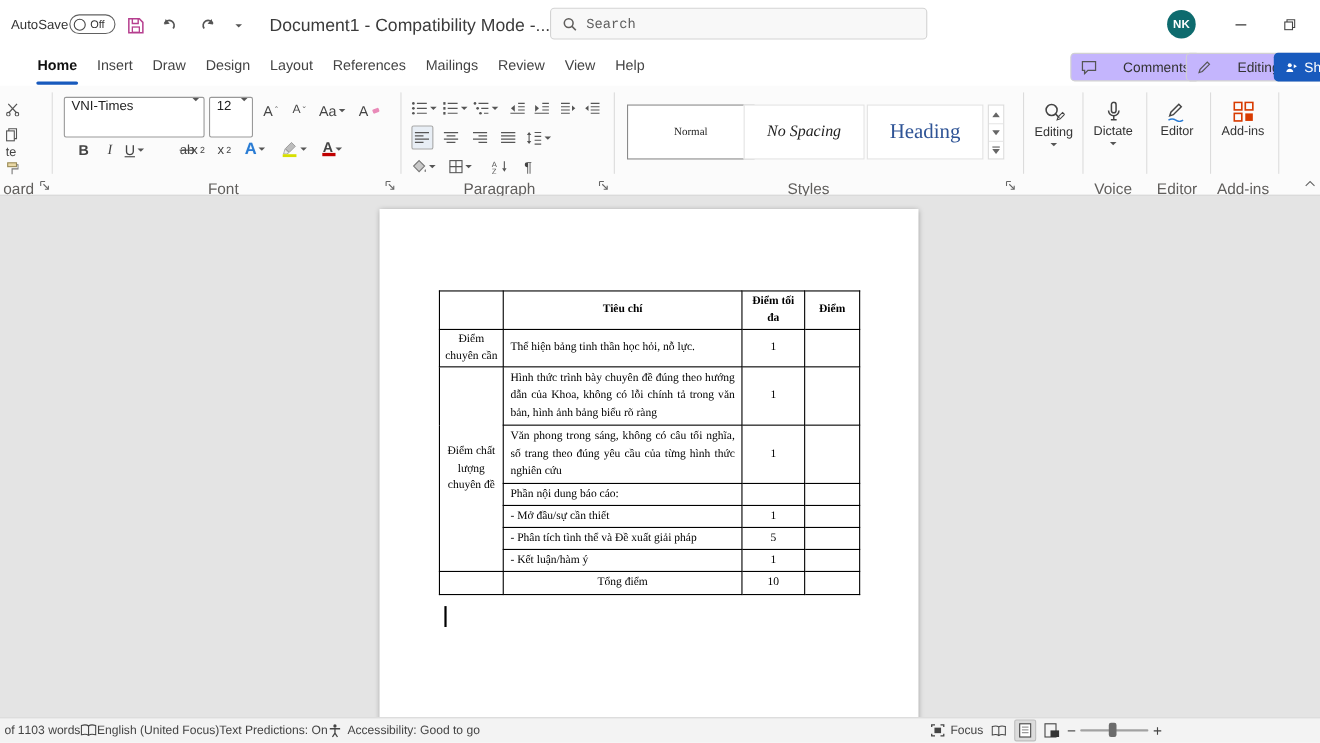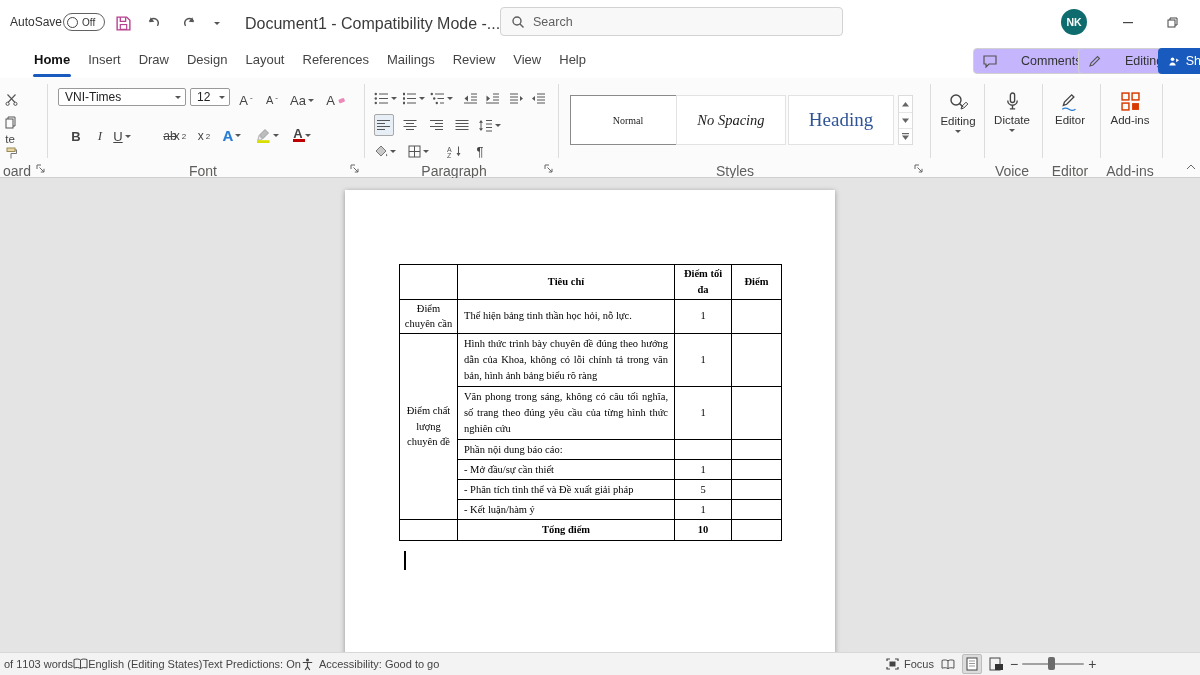--- a/index.html
+++ b/index.html
@@ -9,67 +9,67 @@
   svg{display:block}
   
   .titlebar{position:absolute;left:0;top:0;width:1200px;height:44px;background:#fff}
   .autosave-label{position:absolute;left:10px;top:15px;font-size:12px;color:#333}
   .toggle{position:absolute;left:63px;top:13px;width:42px;height:18px;border:1px solid #616161;border-radius:9px;display:flex;align-items:center;background:#fff}
   .toggle .knob{width:11px;height:11px;border-radius:50%;border:1px solid #444;background:#fff;margin-left:3px}
   .toggle .off{font-size:10px;color:#333;margin-left:4px}
   .qat-btn{position:absolute;top:12px;width:22px;height:22px;display:flex;align-items:center;justify-content:center;font-size:16px;color:#555}
   .doc-title{position:absolute;left:245px;top:15px;font-size:16px;color:#3b3b3b;white-space:nowrap}
   .search-box{position:absolute;left:500px;top:7px;width:343px;height:29px;background:#f8f8f8;border:1px solid #d3d3d3;border-radius:4px;display:flex;align-items:center;padding:0 10px;gap:8px}
-  .search-input{border:none;outline:none;background:transparent;font-size:12.5px;color:#0f172a;flex:1;font-family:Liberation Sans, sans-serif}
+  .search-input{border:none;outline:none;background:transparent;font-size:12.5px;color:#0f172a;flex:1;font-family:Liberation Mono, monospace}
   .search-input::placeholder{color:#5f5f5f}
   .avatar{position:absolute;left:1061px;top:9px;width:26px;height:26px;border-radius:50%;background:var(--avatar,#0E6B6E);color:#fff;font-size:10.5px;font-weight:bold;display:flex;align-items:center;justify-content:center}
   .win-btn{position:absolute;top:0;width:40px;height:44px;display:flex;align-items:center;justify-content:center}
   
   .tabrow{position:absolute;left:0;top:44px;width:1200px;height:34px;background:#fff}
   .tabs{position:absolute;left:25px;top:0;display:flex;height:34px}
   .tab{padding:0 9px;font-size:13px;line-height:32px;color:#444;position:relative;cursor:default;white-space:nowrap}
   .tab.active{font-weight:700;color:#111}
   .tab.active::after{content:"";position:absolute;left:8px;right:8px;bottom:1px;height:3px;border-radius:2px;background:var(--accent,#185abd)}
   .pill-btn{position:absolute;top:4px;height:26px;border:1px solid #d1d1d1;border-radius:4px;background:#c4b5fd;display:flex;align-items:center;gap:24px;padding:0 9px;font-size:12.5px;color:#333}
   .share-btn{position:absolute;left:1158px;top:4px;height:26px;border-radius:4px;background:var(--accent,#185abd);color:#fff;display:flex;align-items:center;gap:6px;padding:0 10px;font-size:12.5px;width:60px}
   
   .ribbon{position:absolute;left:0;top:78px;width:1200px;height:100px;background:#fbfbfb;border-bottom:1px solid #cfcfcf;box-shadow:0 1px 2px rgba(0,0,0,.06)}
   .gdiv{position:absolute;top:6px;height:74px;width:1px;background:#dcdcdc}
   .glabel{position:absolute;top:85px;font-size:14px;color:#605e5c;text-align:center}
   .launcher{position:absolute;top:86px}
   .rbtn{position:absolute;height:22px;min-width:20px;display:flex;align-items:center;justify-content:center;gap:2px;color:#444;font-size:13px;border-radius:2px}
   .rbtn.sel{border:1px solid #a8a8a8;background:#e8eef5}
   .dda{display:inline-block;width:0;height:0;border-left:3px solid transparent;border-right:3px solid transparent;border-top:3.5px solid #555}
-  .combo{position:absolute;height:18px;border:1px solid #999;background:#fff;border-radius:2px;display:flex;align-items:center;font-size:12px;color:#222;padding:0 4px 0 6px;justify-content:space-between}
+  .combo{position:absolute;height:37px;border:1px solid #999;background:#fff;border-radius:2px;display:flex;align-items:flex-start;font-size:12px;color:#222;padding:0 4px 0 6px;justify-content:space-between}
   .bigbtn{position:absolute;top:6px;width:52px;height:74px;display:flex;flex-direction:column;align-items:center;justify-content:flex-start;gap:3px;padding-top:8px;font-size:11.5px;color:#333}
   .u-glyph{text-decoration:underline}
   .st-glyph{text-decoration:line-through;font-size:12px}
   .colorbar{position:absolute;left:3px;bottom:2px;width:13px;height:3.5px}
   .style-card{position:absolute;top:17px;height:50px;background:#fff;border:1px solid #e3e3e3;display:flex;align-items:center;justify-content:center;font-family:"Liberation Serif",serif;color:#222}
   .style-card.selected{border:1px solid #8a8a8a;box-shadow:inset 0 0 0 1px #fff}
   
   .docarea{position:absolute;left:0;top:178px;width:1200px;height:474px;background:#e4e4e4;overflow:hidden}
   .page{position:absolute;left:345px;top:12px;width:490px;height:620px;background:#fff;box-shadow:0 1px 5px rgba(0,0,0,.35)}
   table.eval{border-collapse:collapse;position:absolute;left:54px;top:74px;width:382px;font-family:"Liberation Serif",serif;font-size:10.5px;color:#000;table-layout:fixed}
   table.eval td{border:1px solid #000;padding:1px 4px;vertical-align:middle;line-height:1.5;overflow:hidden}
   .c-crit{text-align:left;padding-left:6px !important;padding-right:6px !important}
   .c-crit.just{text-align:justify}
   .c-lab,.c-max,.hdr{text-align:center}
   .hdr{font-weight:bold}
   .r-hdr td{height:31px}
   .r-s1 td{height:34px}
   .r-big td{height:53px}
   .r-sm td{height:20px}
-  .r-total td{height:21px;font-weight:bold}
+  .r-total td{height:21px;font-weight:normal}
   .caret{position:absolute;left:59px;top:361px;width:1.5px;height:19px;background:#000;animation:blink 1s steps(1) infinite}
   @keyframes blink{50%{opacity:0}}
   
   .statusbar{position:absolute;left:0;top:652px;width:1200px;height:23px;background:#f3f3f3;border-top:1px solid #d8d8d8;font-size:11px;color:#444}
   .sb-left{position:absolute;left:4px;top:0;height:22px;display:flex;align-items:center;}
-  .sb-right{position:absolute;left:886px;top:0;height:22px;display:flex;align-items:center;gap:4px}
+  .sb-right{position:absolute;left:846px;top:0;height:22px;display:flex;align-items:center;gap:4px}
   .sb-item{display:flex;align-items:center;gap:5px;white-space:nowrap}
   .viewbtn{width:20px;height:20px;display:flex;align-items:center;justify-content:center;border-radius:2px}
   .viewbtn.sel{background:#dcdcdc;border:1px solid #bdbdbd}
   .ztrack{position:relative;width:62px;height:2px;background:#a2a2a2;border-radius:1px}
   .zthumb{position:absolute;left:26px;top:-6px;width:7px;height:13px;background:#6b6b6b;border-radius:2px}
 </style>
 </head>
 <body>
 
 <div class="app">
@@ -549,21 +549,21 @@
   <div class="statusbar">
     <div class="sb-left">
       <span class="sb-item">of 1</span>
       <span class="sb-item">103 words</span>
       <span class="sb-item">
         <svg width="15" height="12" viewBox="0 0 15 12">
             <path d="M7.5 2C6 .8 3.5.8 1 1.5V10c2.5-.7 5-.7 6.5.5 1.5-1.2 4-1.2 6.5-.5V1.5C11.5.8 9 .8 7.5 2z" fill="none" stroke="#444"></path>
             <path d="M7.5 2v8.5" stroke="#444"></path>
           </svg>
       </span>
-      <span class="sb-item">English (Editing States)</span>
+      <span class="sb-item">English (United Focus)</span>
       <span class="sb-item">Text Predictions: On</span>
       <span class="sb-item">
         <svg width="13" height="13" viewBox="0 0 13 13">
             <circle cx="6.5" cy="2" r="1.5" fill="#444"></circle>
             <path d="M1.8 4.5h9.4M6.5 4.5v4M6.5 8.5L4.2 12M6.5 8.5L8.8 12" stroke="#444" stroke-width="1.2" fill="none"></path>
           </svg>
         <span>Accessibility: Good to go</span>
       </span>
     </div>
     <div class="sb-right">

